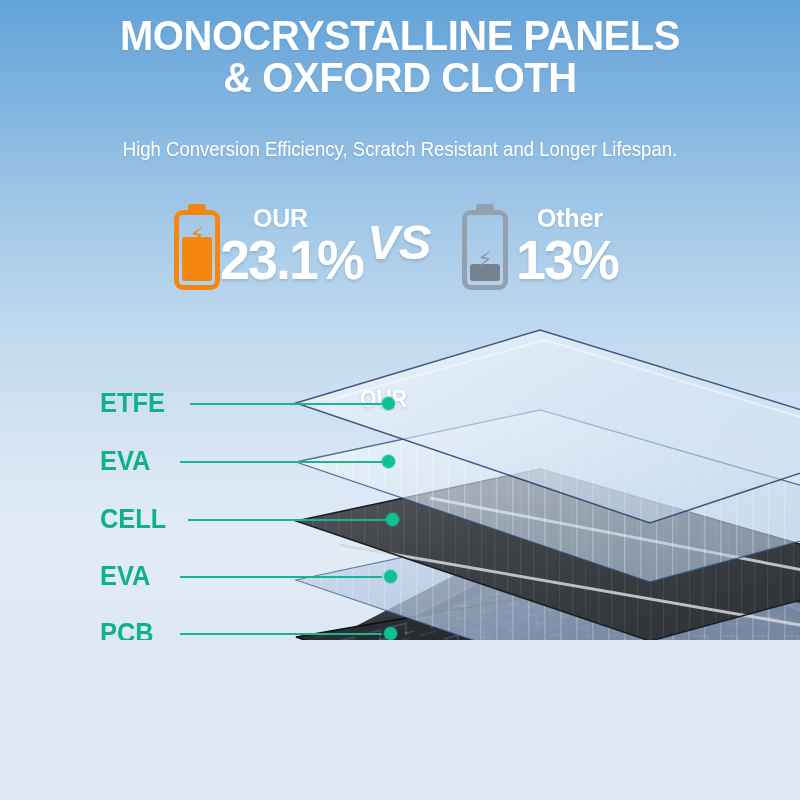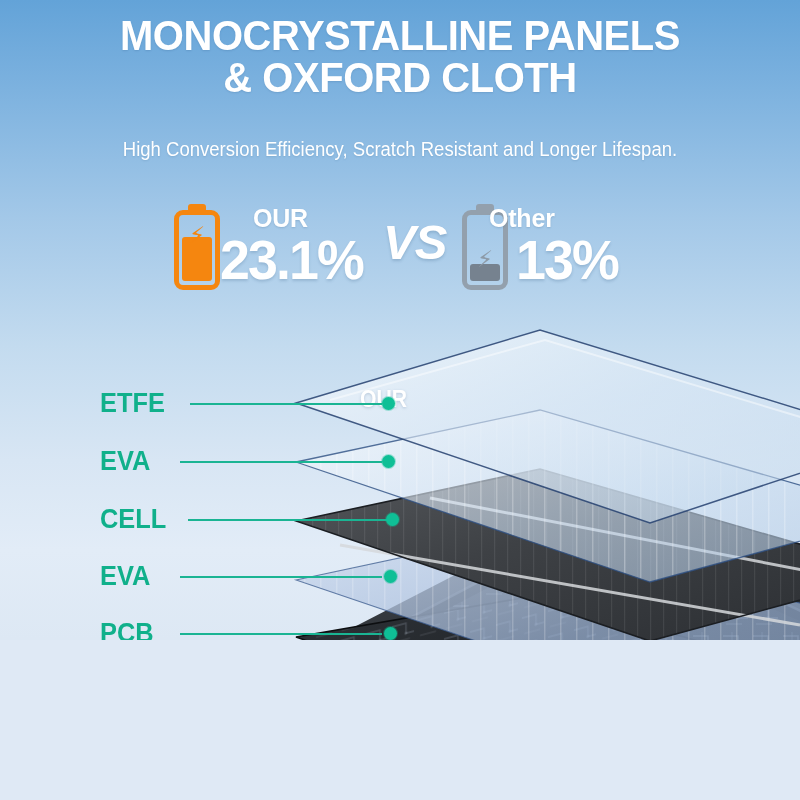--- a/index.html
+++ b/index.html
@@ -115,29 +115,29 @@
 
     <div class="batt batt-our" style="left:174px;top:8px;">
       <div class="cap"></div>
       <div class="body"></div>
       <div class="fill"></div>
       <div class="bolt">⚡</div>
     </div>
     <div class="small-label" style="left:253px;top:8px;">OUR</div>
     <div class="big-num" style="left:220px;top:36px;">23.1%</div>
 
-    <div class="vs-mark" style="left:367px;top:22px;margin-left:16px;">VS</div>
+    <div class="vs-mark" style="left:367px;top:22px;">VS</div>
 
     <div class="batt batt-other" style="left:462px;top:8px;">
       <div class="cap"></div>
       <div class="body"></div>
       <div class="fill"></div>
       <div class="bolt">⚡</div>
     </div>
-    <div class="small-label" style="left:489px;top:8px;">Other</div>
+    <div class="small-label" style="left:537px;top:8px;">Other</div>
     <div class="big-num" style="left:516px;top:36px;">13%</div>
   </div>
 
   <div class="stack">
     <svg width="800" height="800" viewBox="0 0 800 800">
       <defs>
         <linearGradient id="glassG" x1="0" y1="0" x2="1" y2="1">
           <stop offset="0%" stop-color="#ffffff" stop-opacity="0.72"></stop>
           <stop offset="45%" stop-color="#dce9f6" stop-opacity="0.58"></stop>
           <stop offset="100%" stop-color="#bed5ea" stop-opacity="0.50"></stop>

